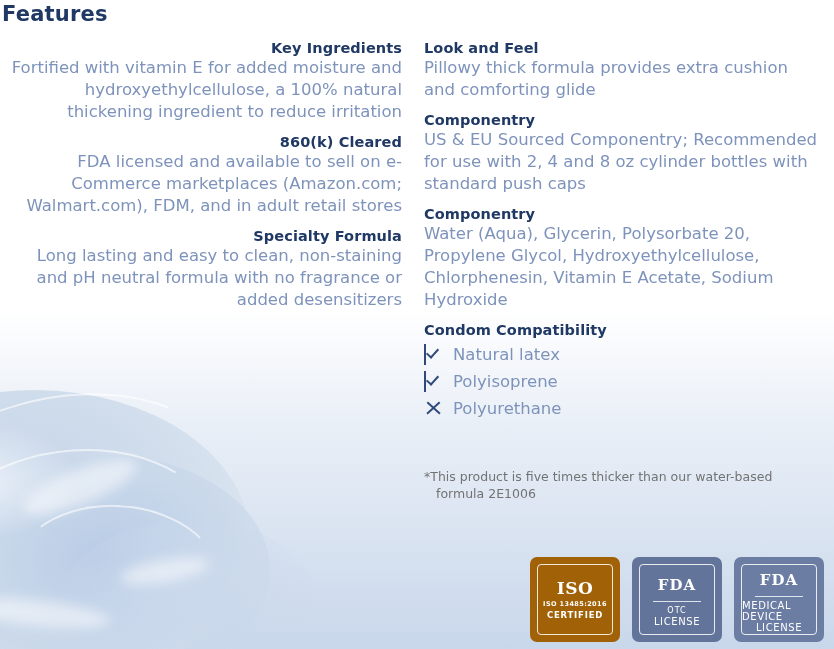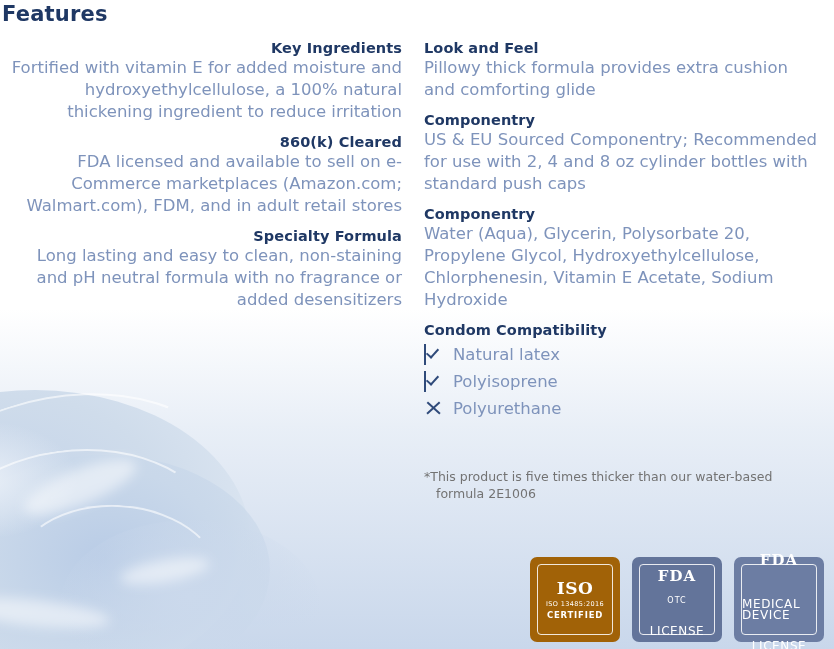--- a/index.html
+++ b/index.html
@@ -262,34 +262,35 @@
     height: 1px;
     background: rgba(255,255,255,0.8);
     margin: 3px 0 3px 0;
   }
   .badge-sub {
     font-size: 8px;
     letter-spacing: 1px;
     line-height: 11px;
     text-align: left;
   }
-  .badge-sub.small { font-size: 12px; letter-spacing: 0.6px; margin-top: 20px; }
+  .badge-sub.small { font-size: 10px; letter-spacing: 0.6px; }
   .iso-glyph {
     font-family: "DejaVu Serif", serif;
     font-weight: bold;
     font-size: 17px;
     line-height: 19px;
     letter-spacing: 0.5px;
   }
   .iso-sub {
     font-size: 6.5px;
     letter-spacing: 0.4px;
     line-height: 9px;
     text-align: left;
     margin-top: 2px;
+    font-weight: bold;
   }
   .iso-cert {
     font-size: 8.5px;
     font-weight: bold;
     letter-spacing: 0.8px;
     line-height: 11px;
     margin-top: 1px;
   }
 </style>
 </head>

